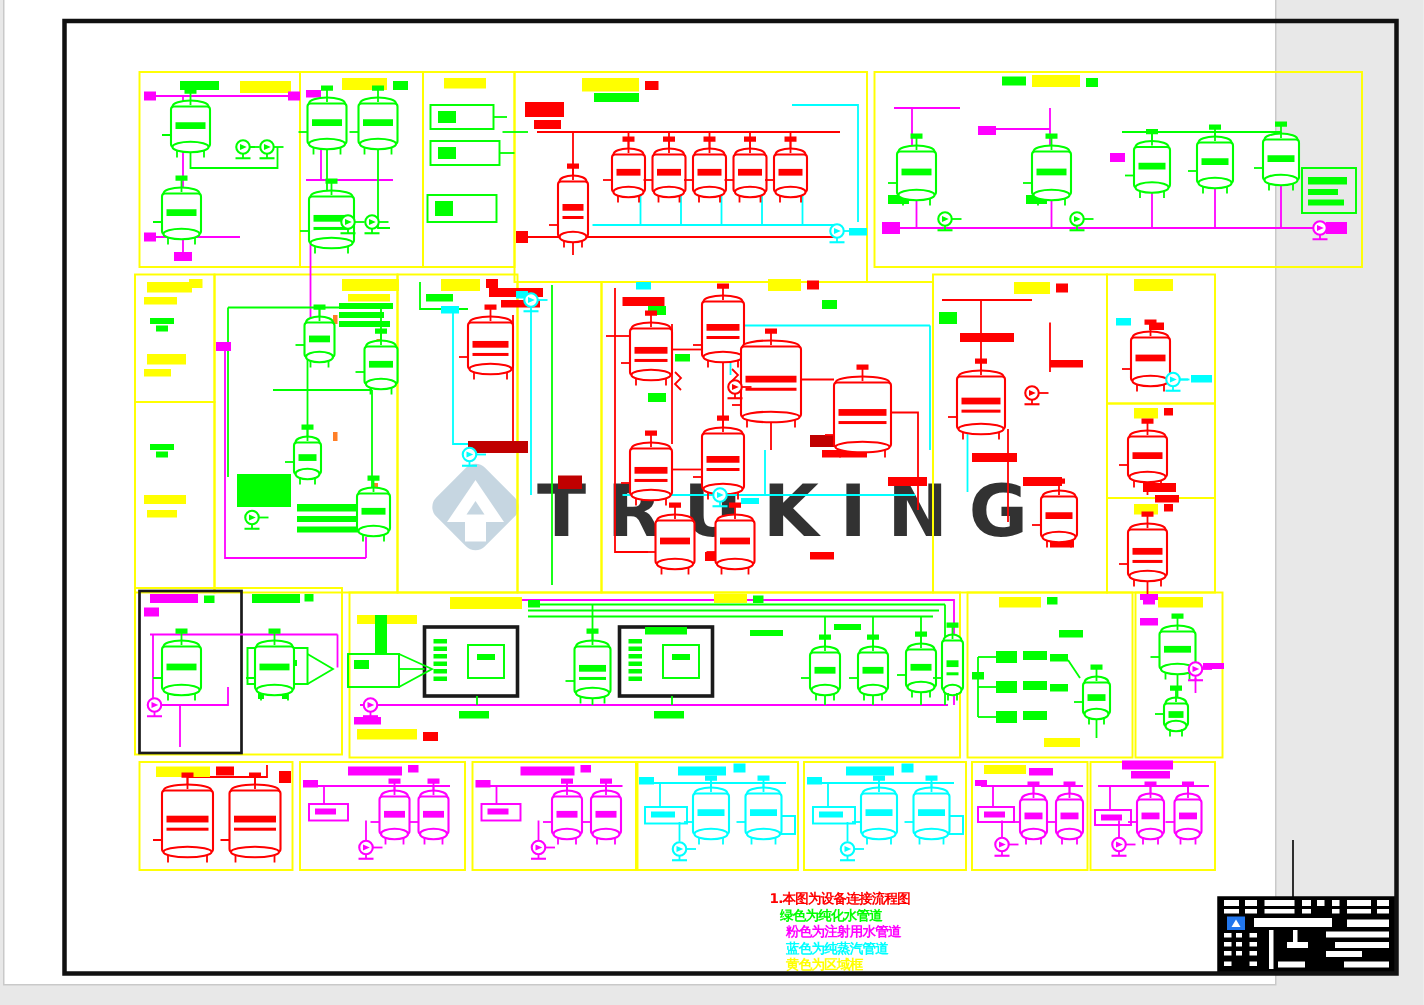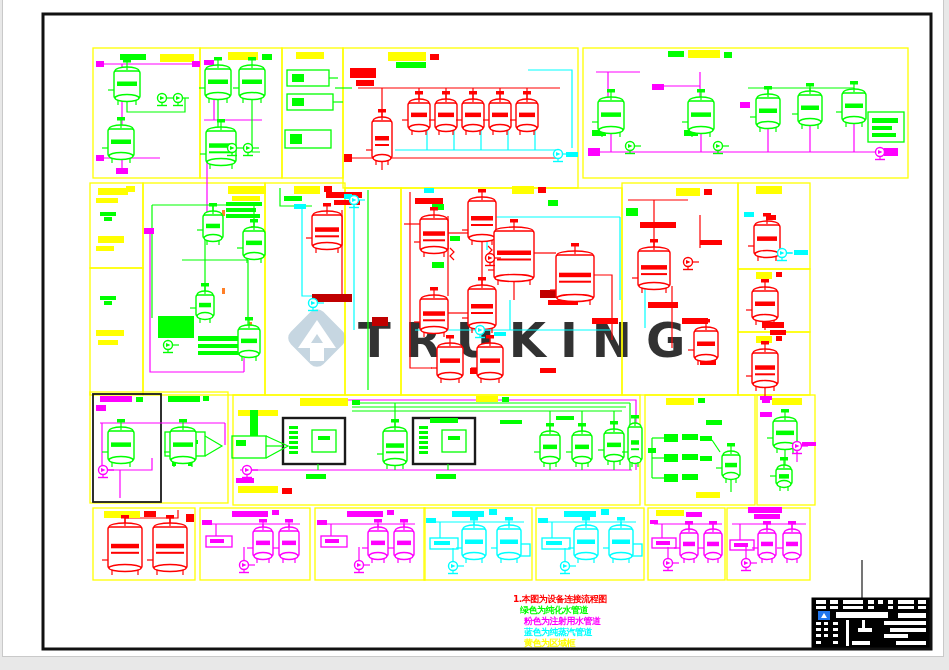--- a/index.html
+++ b/index.html
@@ -1,17 +1,17 @@
 <!DOCTYPE html>
 <html><head>
 <meta charset="utf-8">
 <style>
   html,body{margin:0;padding:0;width:949px;height:670px;overflow:hidden;
     background:#e8e8e8;font-family:"DejaVu Sans",sans-serif;}
-  .stage{position:absolute;left:3px;top:0;width:940px;height:656px;background:#ffffff;
+  .stage{position:absolute;left:3px;top:0;width:847px;height:656px;background:#ffffff;
     box-shadow:0 0 0 1px #c9c9c9;}
   svg{position:absolute;left:0;top:0;}
   text{font-family:"DejaVu Sans",sans-serif;}
   .wm-text{font-weight:bold;letter-spacing:14px;}
   .legend-text{font-weight:bold;letter-spacing:-0.5px;}
 </style>
 </head>
 <body>
 
 <div class="stage">

